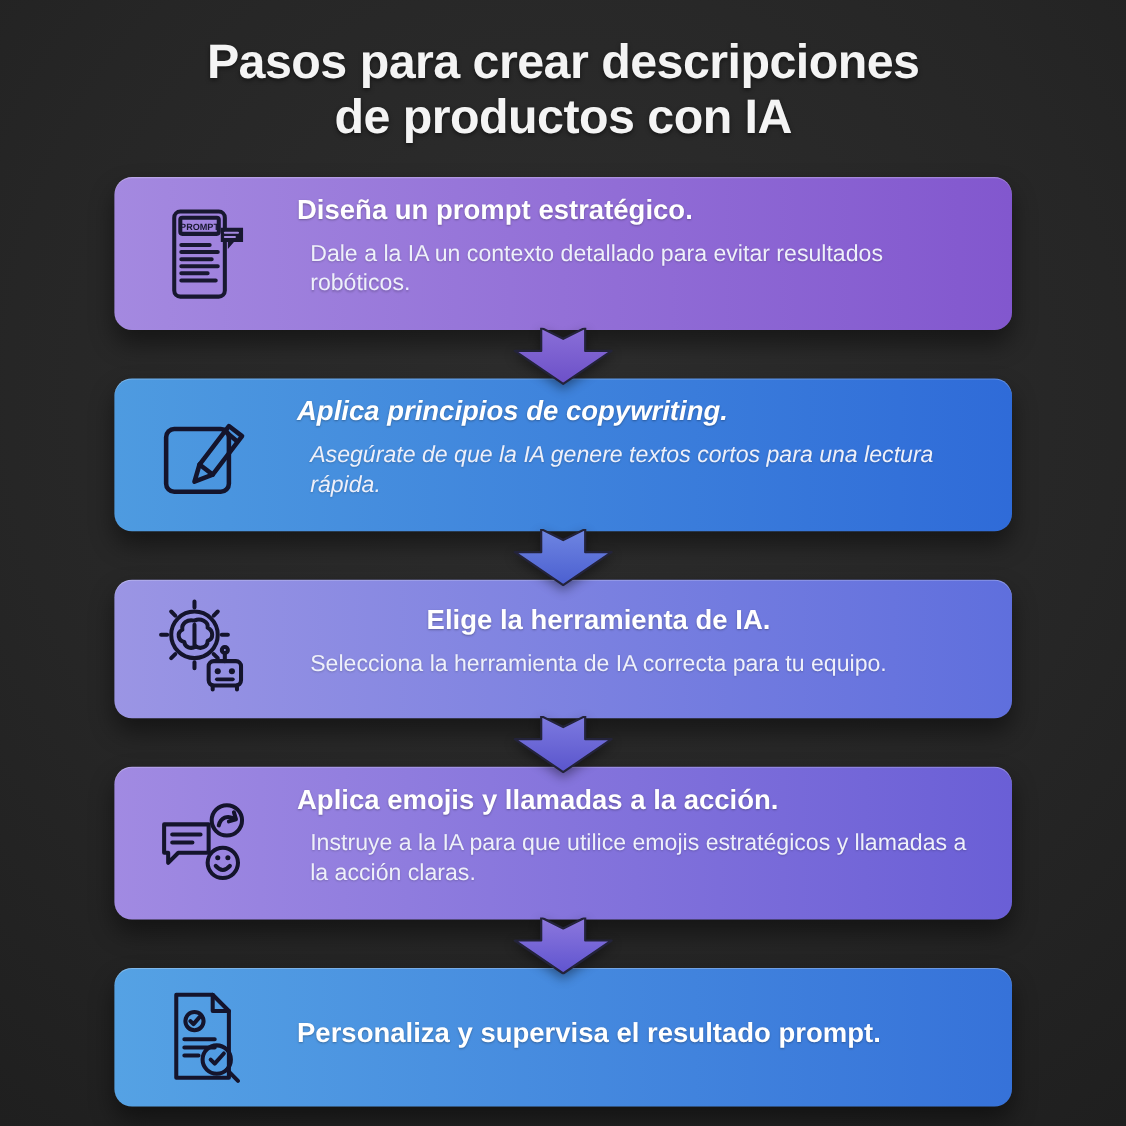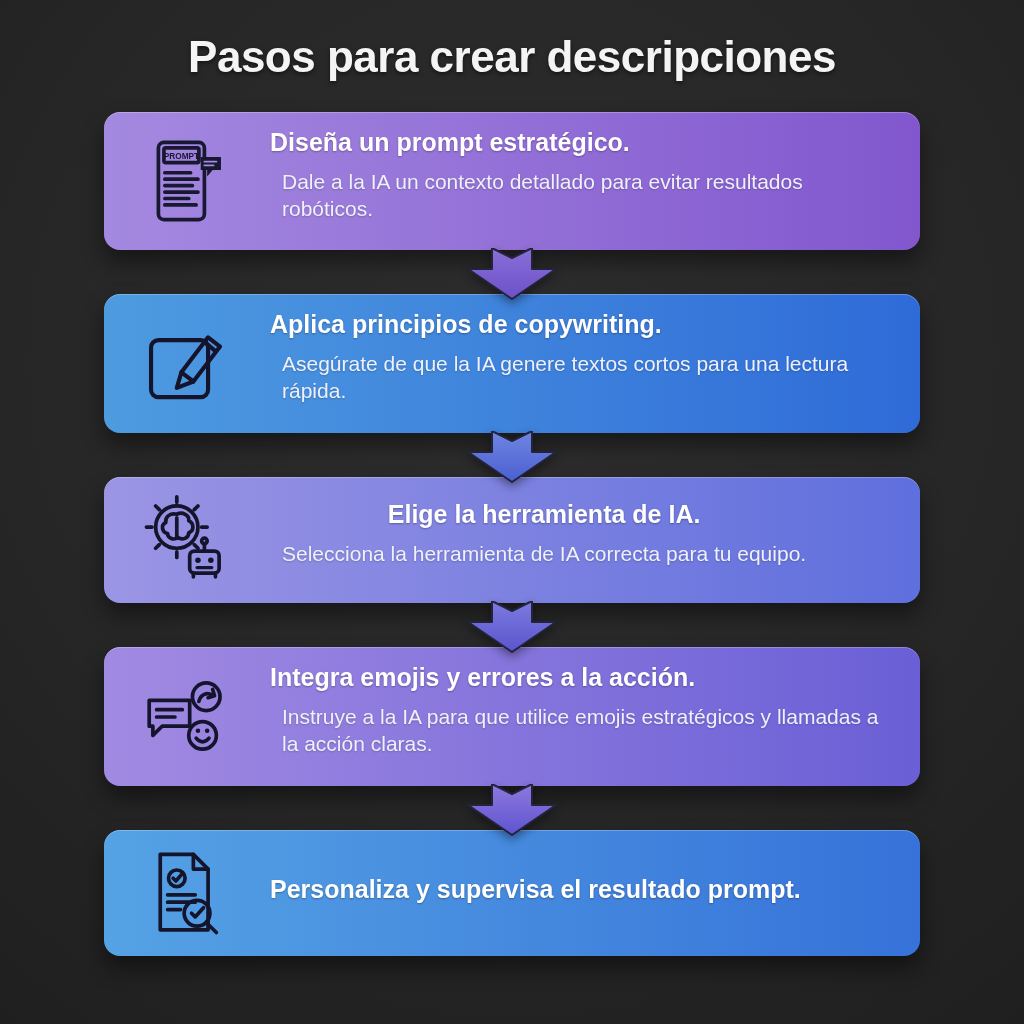--- a/index.html
+++ b/index.html
@@ -17,21 +17,21 @@
   }
   .main-title span { display: block; }
   .card {
     width: 816px; min-height: 126px; margin: 0 auto;
     border-radius: 16px; display: flex; align-items: center;
     padding: 16px 28px 16px 26px; position: relative; z-index: 1;
     box-shadow: 0 12px 22px rgba(0,0,0,.45), inset 0 1px 0 rgba(255,255,255,.25);
   }
   
   .card-1 { background: linear-gradient(90deg, #a489e0 0%, #8257ce 100%); }
-  .card-2 { background: linear-gradient(90deg, #4e9be0 0%, #2f6bd8 100%); }
+  .card-2 { background: linear-gradient(90deg, #4e9be0 0%, #2f6bd8 100%); font-style: italic; }
   .card-3 { background: linear-gradient(90deg, #9b95e4 0%, #5f6fdd 100%); text-align: center; }
   .card-4 { background: linear-gradient(90deg, #a18ae2 0%, #6a5fd6 100%); }
   .card-5 { background: linear-gradient(90deg, #55a2e4 0%, #3672d9 100%); }
   .icon-wrap {
     flex: 0 0 112px; width: 112px; display: flex;
     justify-content: center; align-items: center;
   }
   .card-text { margin-left: 28px; max-width: 640px; }
   .card-title {
     color: #ffffff; font-size: 25px; font-weight: bold;
@@ -48,20 +48,21 @@
   }
   svg.icon { display: block; }
 </style>
 </head>
 <body>
 
 <div class="page">
 
   <h1 class="main-title">
     <span>Pasos para crear descripciones</span>
+    <span>de productos con IA</span>
   </h1>
 
   <div class="card card-1">
     <div class="icon-wrap">
       <svg class="icon" width="92" height="92" viewBox="0 0 100 100">
         <g fill="none" stroke="#181830" stroke-width="4" stroke-linejoin="round" stroke-linecap="round">
           <rect x="20" y="8" width="50" height="84" rx="6"></rect>
           <rect x="26" y="14" width="38" height="16" rx="2"></rect>
           <path d="M27 41 h28 M27 48 h36 M27 55 h30 M27 62 h36 M27 69 h26 M27 76 h34"></path>
         </g>
@@ -163,21 +164,21 @@
           <path d="M64 33 c2 -8 9 -10 14 -7"></path>
           <path d="M79 20 l2 7 -7 2"></path>
           <circle cx="68" cy="70" r="15"></circle>
           <path d="M61 73 q7 8 14 0"></path>
         </g>
         <circle cx="63" cy="65" r="2.5" fill="#14142c"></circle>
         <circle cx="73" cy="65" r="2.5" fill="#14142c"></circle>
       </svg>
     </div>
     <div class="card-text">
-      <p class="card-title">Integra emojis y errores a la acción.</p>
+      <p class="card-title">Aplica emojis y llamadas a la acción.</p>
       <p class="card-body">Instruye a la IA para que utilice emojis estratégicos y llamadas a la acción claras.</p>
     </div>
   </div>
 
   <div class="arrow">
     <svg width="96" height="52" viewBox="0 0 96 52">
       <defs>
         <linearGradient id="ag4" x1="0" y1="0" x2="0" y2="1">
           <stop offset="0" stop-color="#8d78de"></stop>
             <stop offset="1" stop-color="#5f54cf"></stop>

